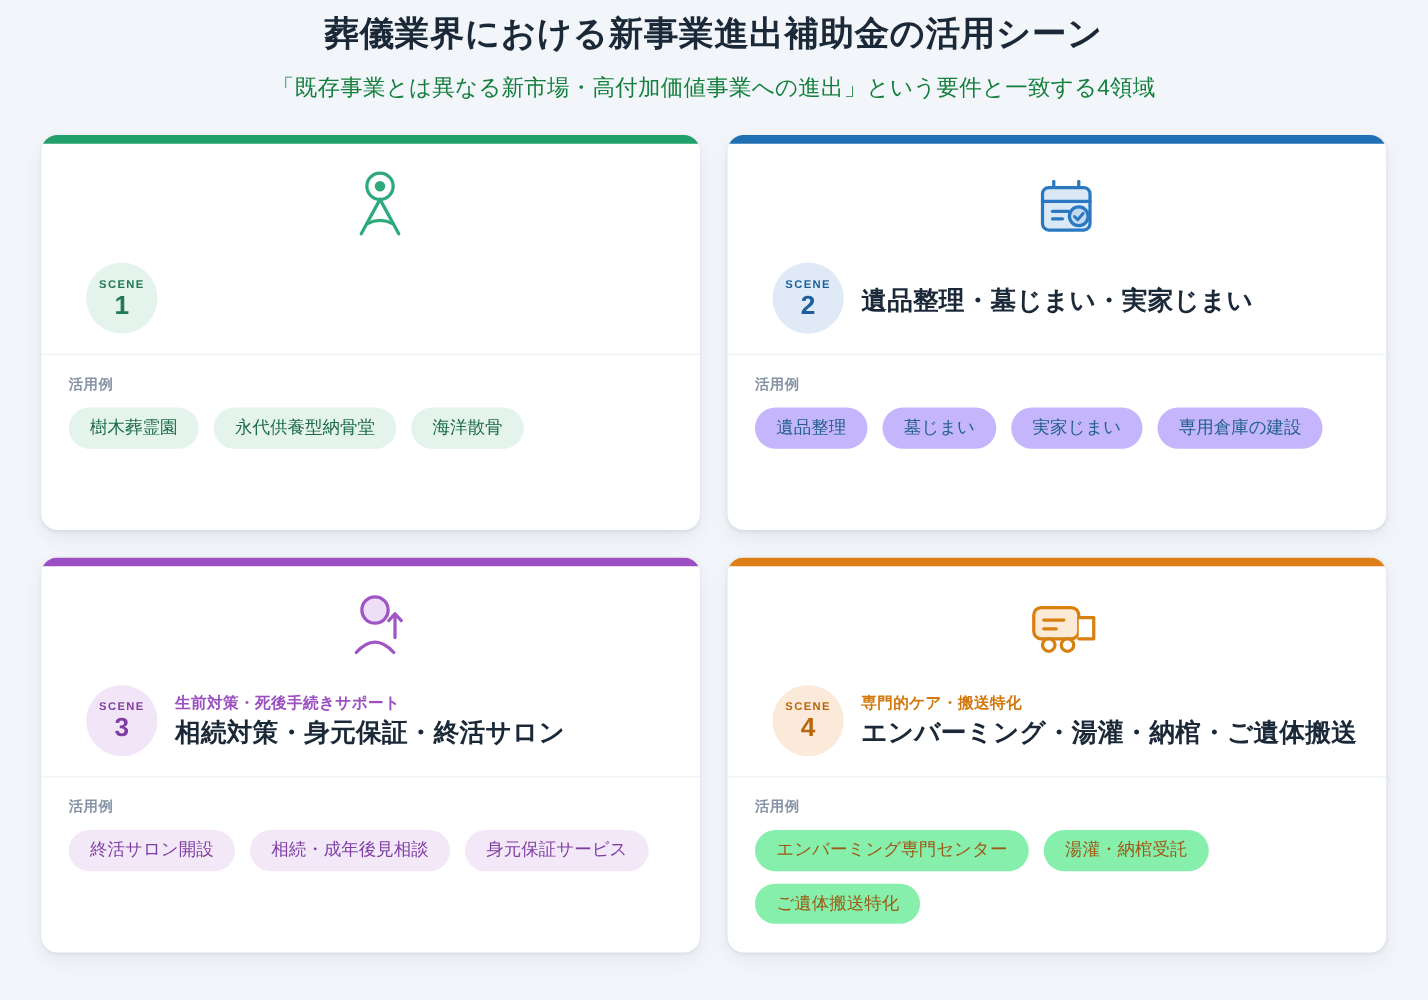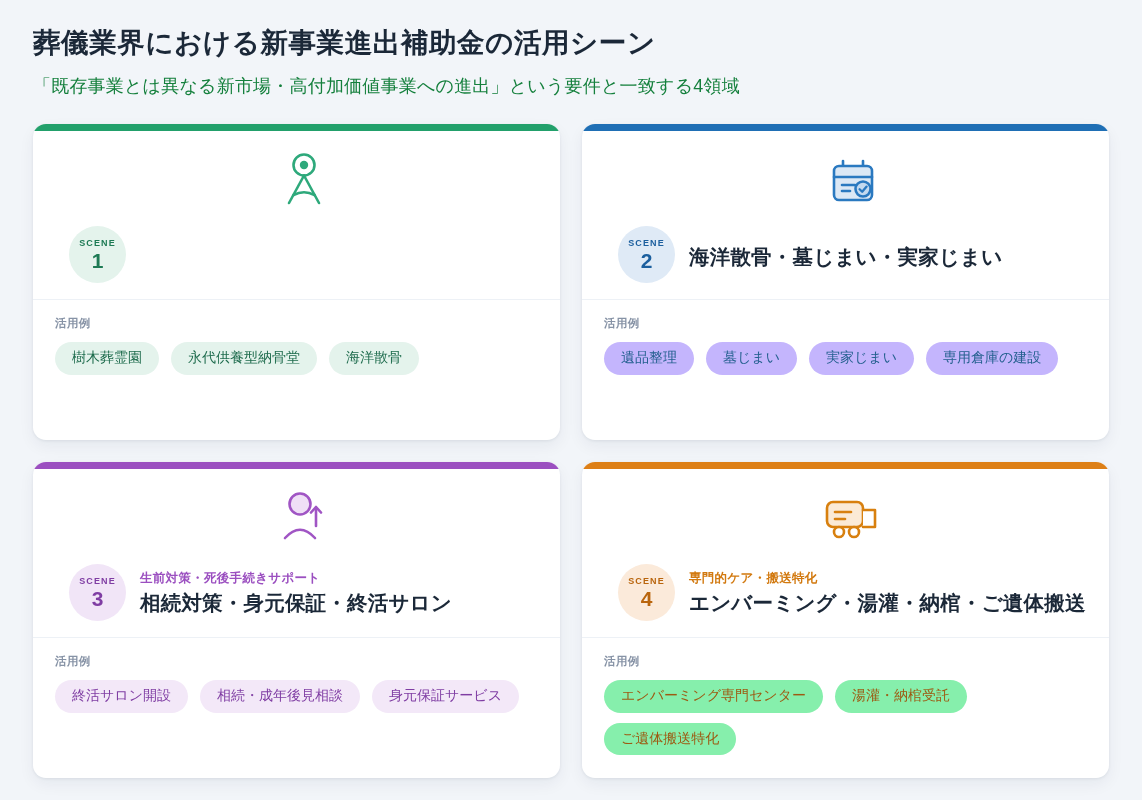--- a/index.html
+++ b/index.html
@@ -21,21 +21,22 @@
   .page {
     width: 1142px;
     height: 800px;
     padding: 0 33px;
     display: flex;
     flex-direction: column;
   }
 
   
   .header {
-    padding-top: 24px;
+    text-align: center;
+    padding-top: 8px;
   }
   .page-title {
     font-size: 27.5px;
     font-weight: 700;
     letter-spacing: 0.6px;
     color: #1b2838;
     line-height: 1.35;
   }
   .page-subtitle {
     margin-top: 13px;
@@ -240,21 +241,21 @@
             <circle cx="37" cy="35" r="7.5" fill="#c3d9ef"></circle>
             <path d="M33.6 35.2 L36.2 37.8 L40.6 32.6" stroke-width="2.3"></path>
           </svg>
         </div>
         <div class="head-row">
           <div class="scene-badge">
             <span class="scene-word">SCENE</span>
             <span class="scene-num">2</span>
           </div>
           <div class="head-texts">
-            <div class="card-title">海洋散骨・墓じまい・実家じまい</div>
+            <div class="card-title">遺品整理・墓じまい・実家じまい</div>
           </div>
         </div>
       </div>
       <div class="card-body">
         <div class="examples-label">活用例</div>
         <div class="tag-list">
           <span class="tag">遺品整理</span>
           <span class="tag">墓じまい</span>
           <span class="tag">実家じまい</span>
           <span class="tag">専用倉庫の建設</span>

